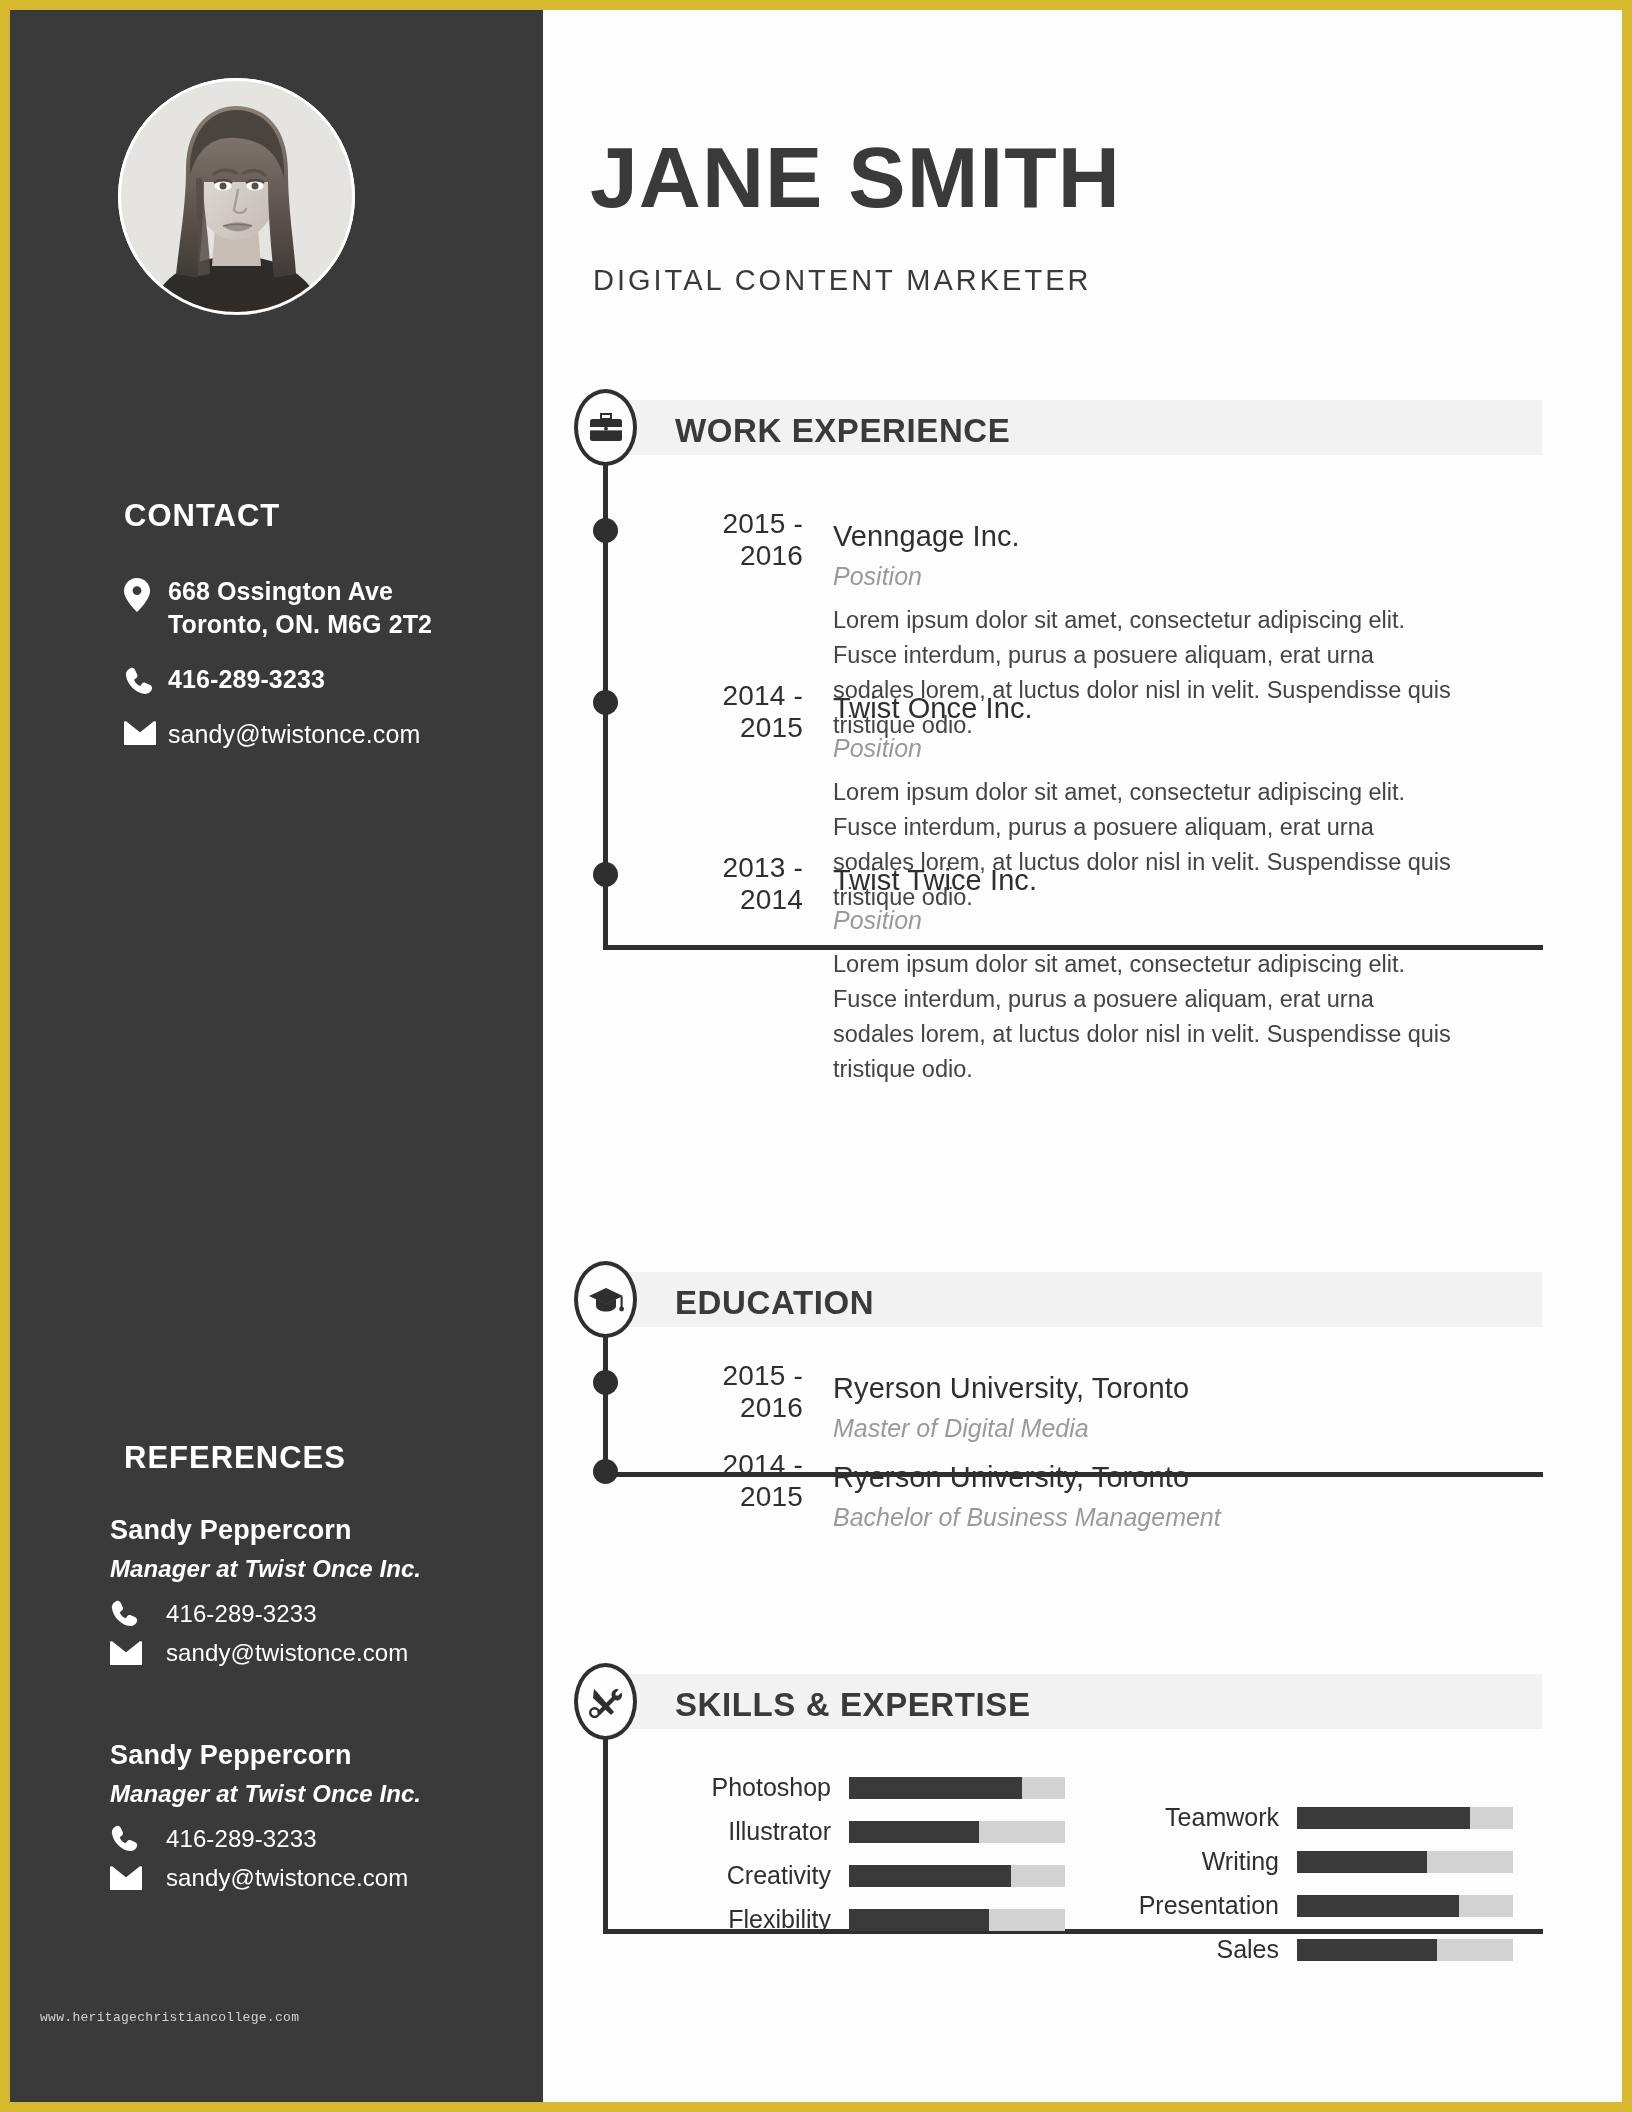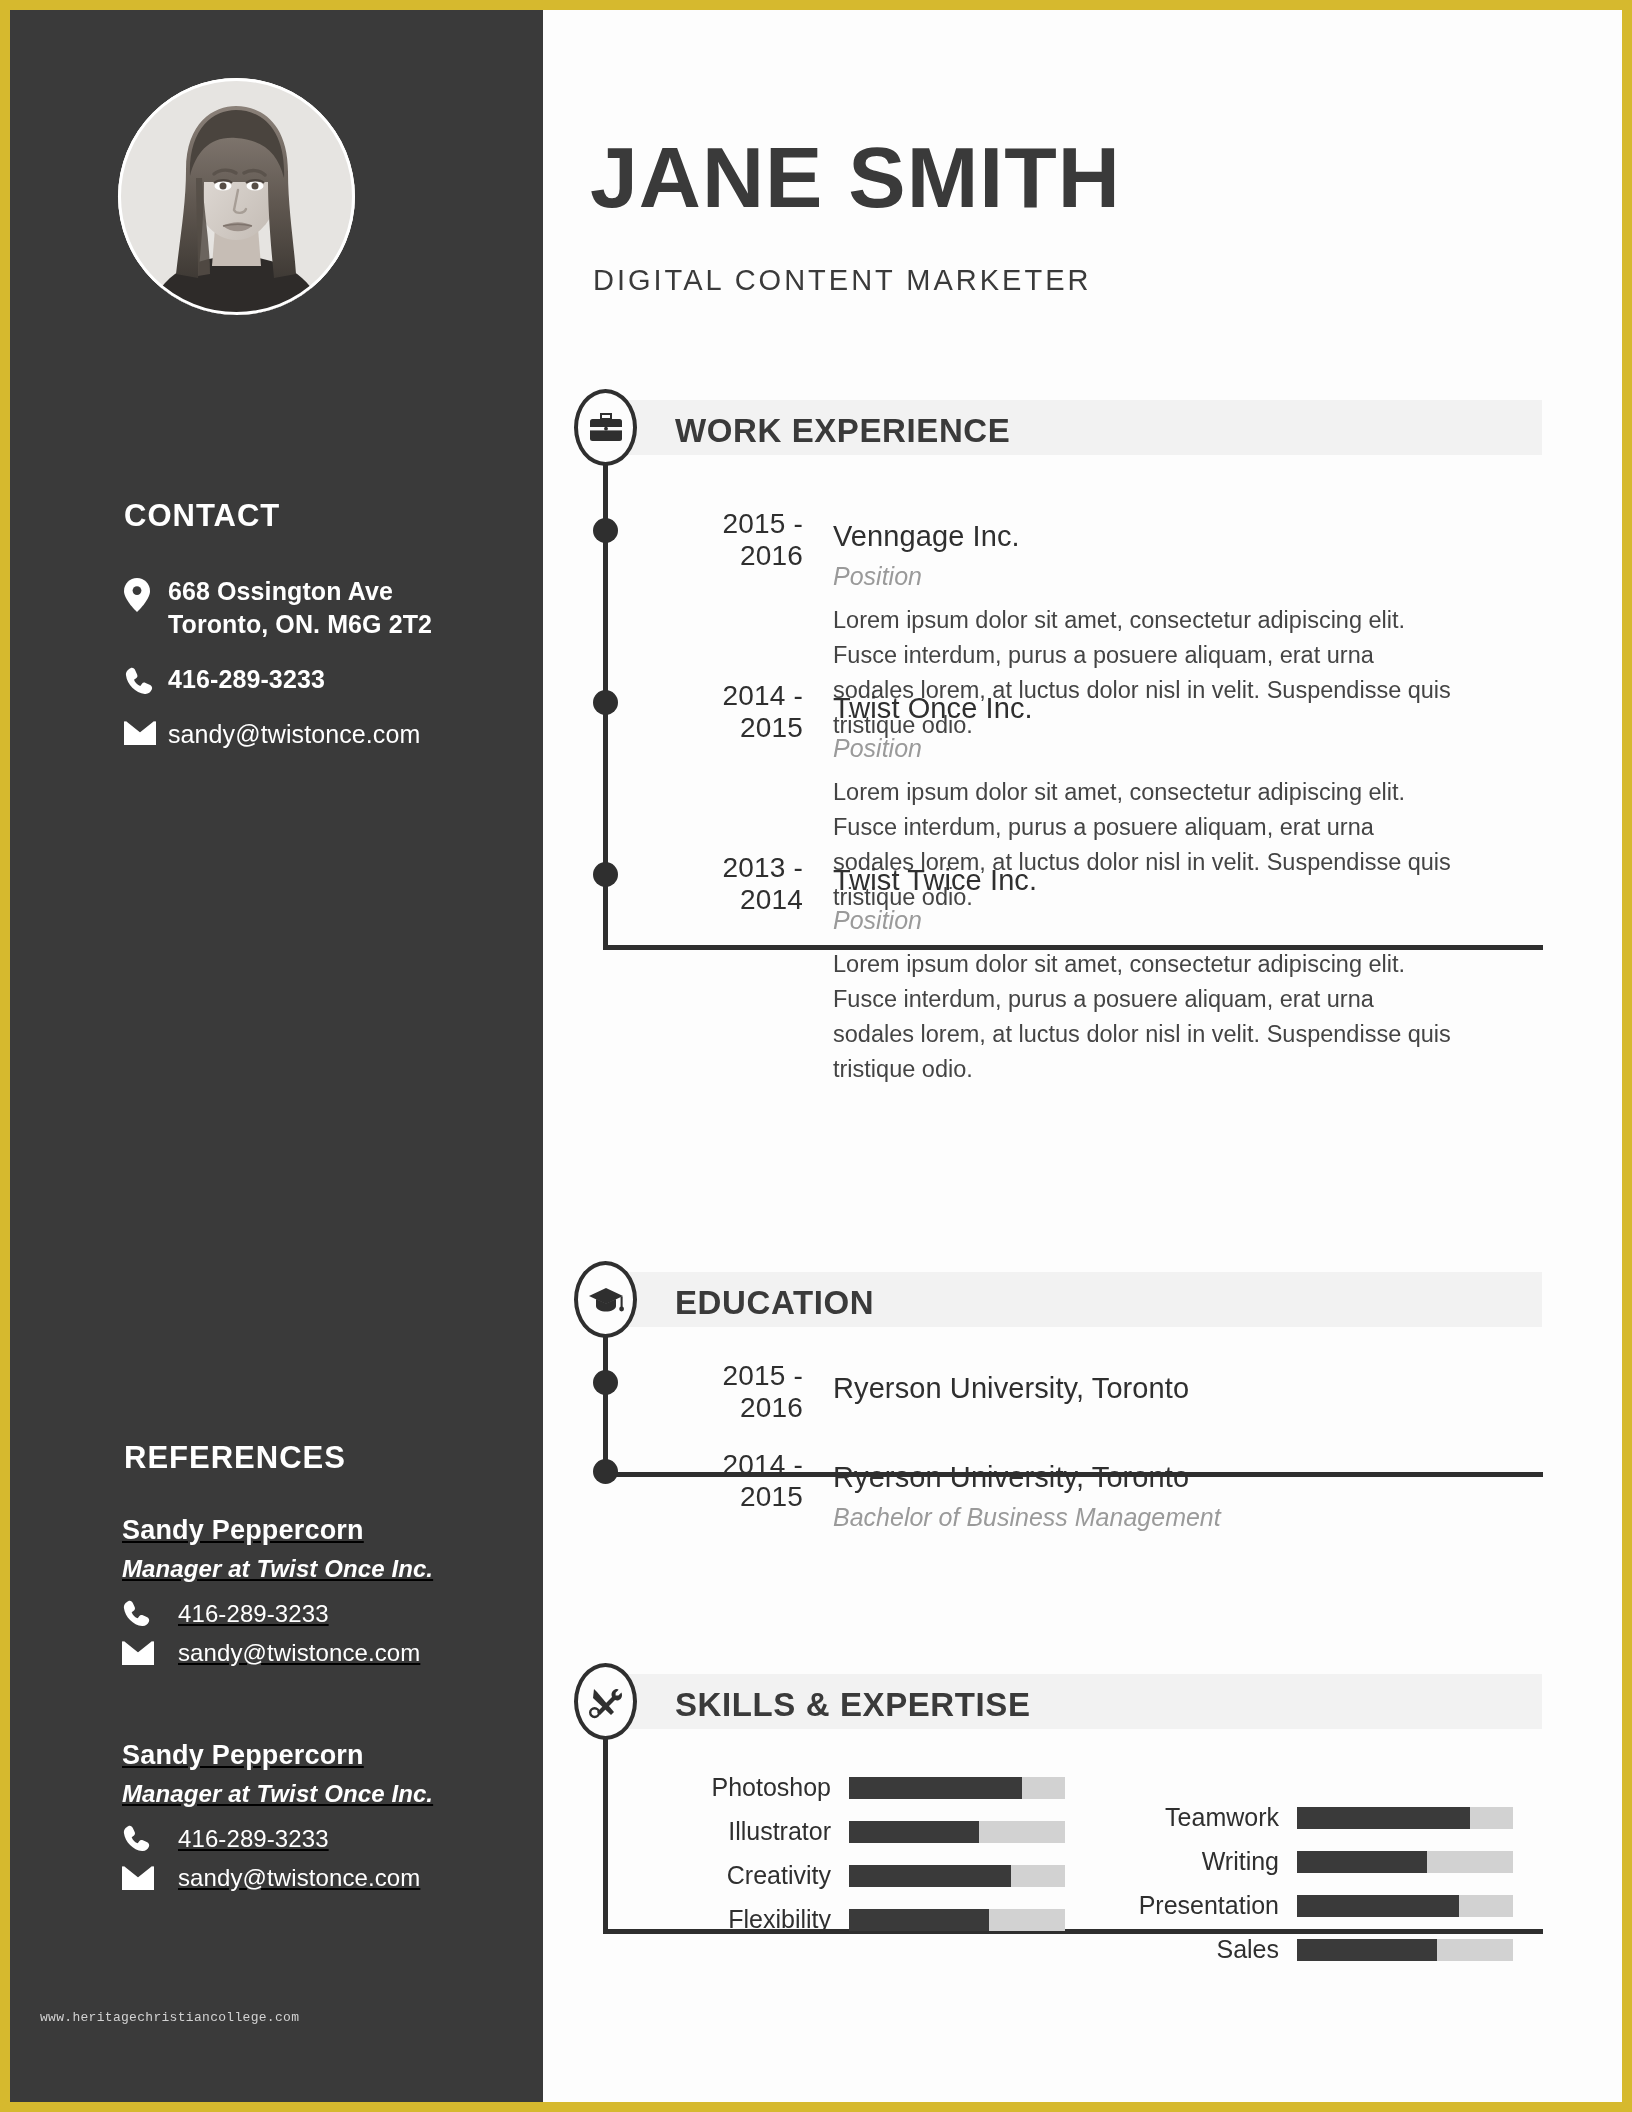--- a/index.html
+++ b/index.html
@@ -86,23 +86,22 @@
     line-height: 33px;
     font-weight: bold;
     letter-spacing: 0.1px;
   }
   .c-txt.small {
     font-weight: normal;
   }
   
   .ref-block {
     position: absolute;
-    left: 112px;
+    left: 100px;
     width: 400px;
-    text-decoration: underline;
   }
   #ref-block-0 { top: 1505px; }
   #ref-block-1 { top: 1730px; }
   .ref-name {
     color: #ffffff;
     font-size: 27px;
     font-weight: bold;
     margin-bottom: 9px;
     letter-spacing: 0.2px;
   }
@@ -510,20 +509,21 @@
       <div class="sec-title">EDUCATION</div>
 
       <div class="tl-line" style="top:55px; height:150px;"></div>
       <div class="tl-bottom" style="top:200px;"></div>
 
       <div class="tl-dot" style="top:98px;"></div>
       <div class="entry" style="top:88px;">
         <div class="entry-years">2015 - 2016</div>
         <div class="entry-body">
           <div class="entry-org">Ryerson University, Toronto</div>
+          <div class="entry-pos">Master of Digital Media</div>
         </div>
       </div>
 
       <div class="tl-dot" style="top:187px;"></div>
       <div class="entry" style="top:177px;">
         <div class="entry-years">2014 - 2015</div>
         <div class="entry-body">
           <div class="entry-org">Ryerson University, Toronto</div>
           <div class="entry-pos">Bachelor of Business Management</div>
         </div>

